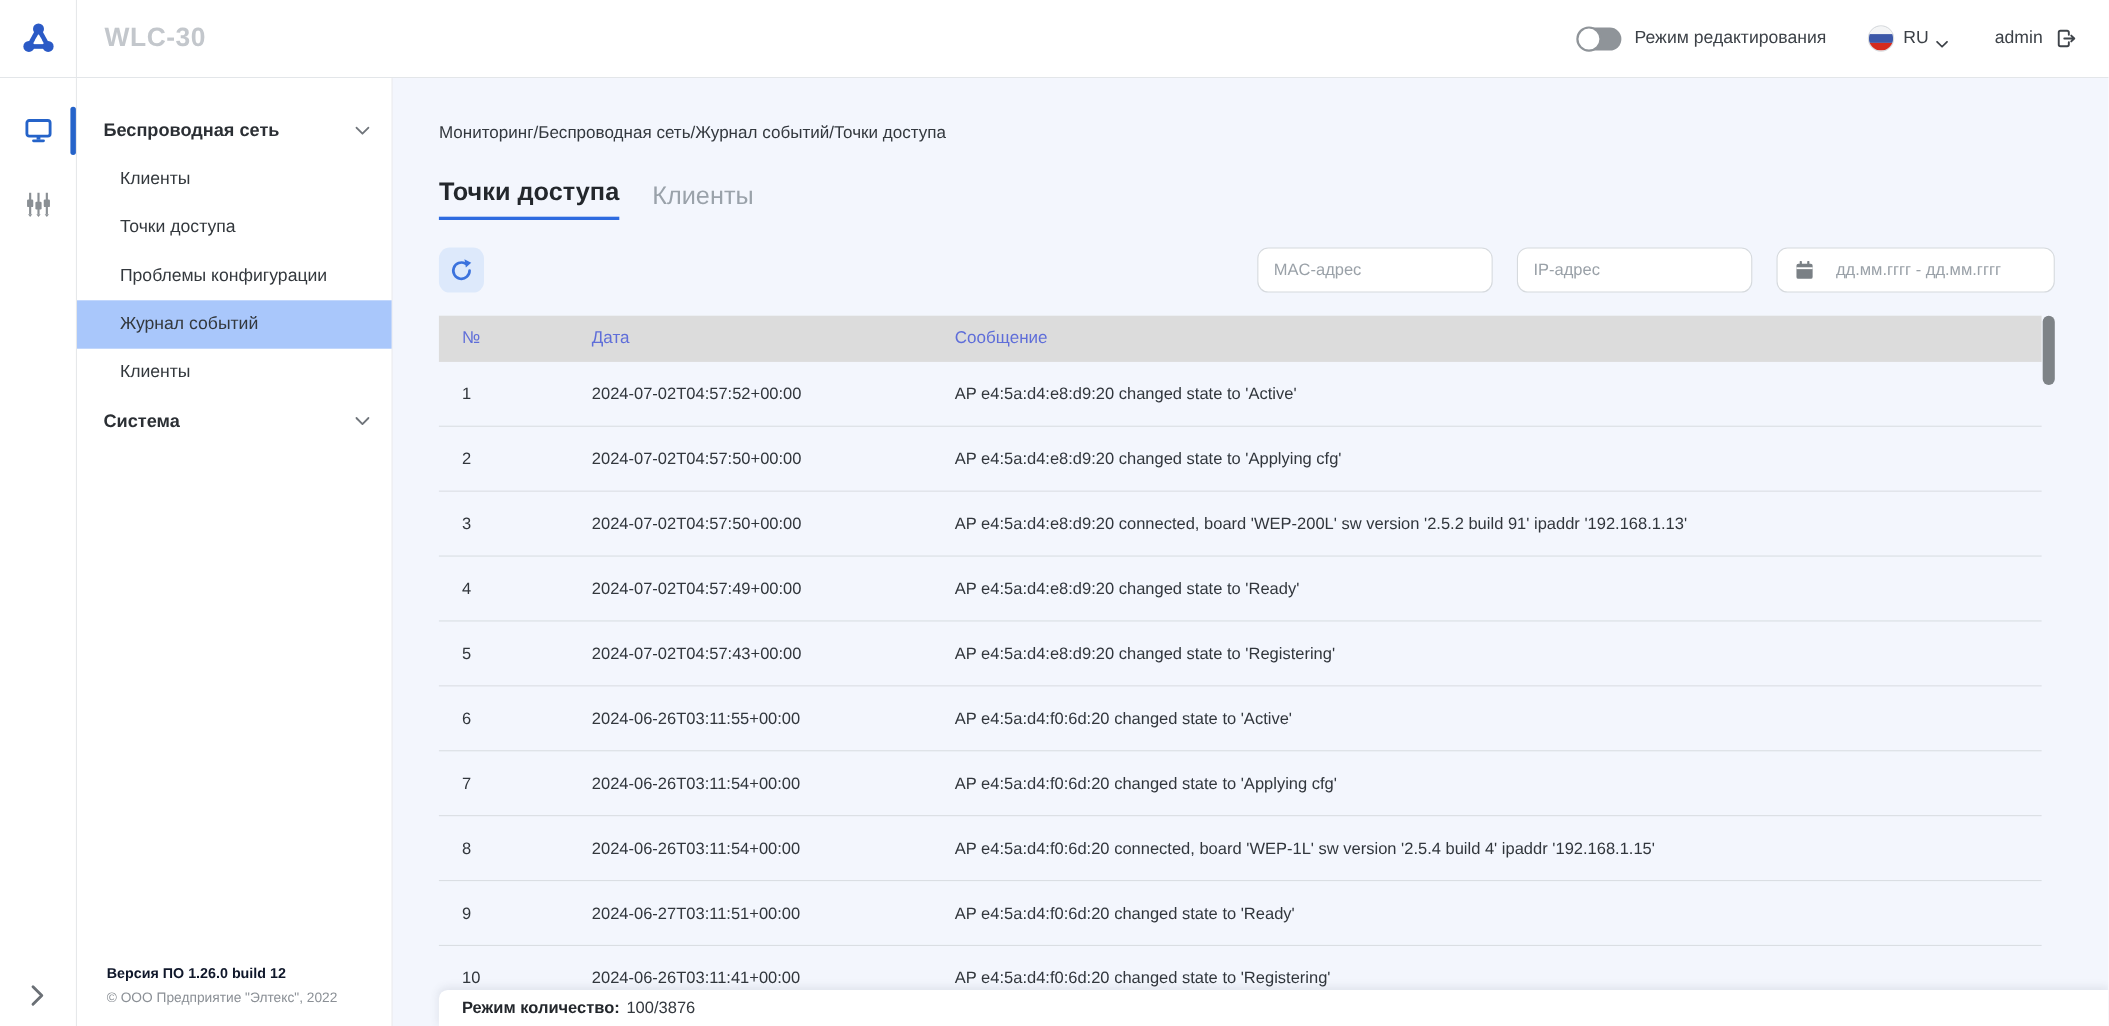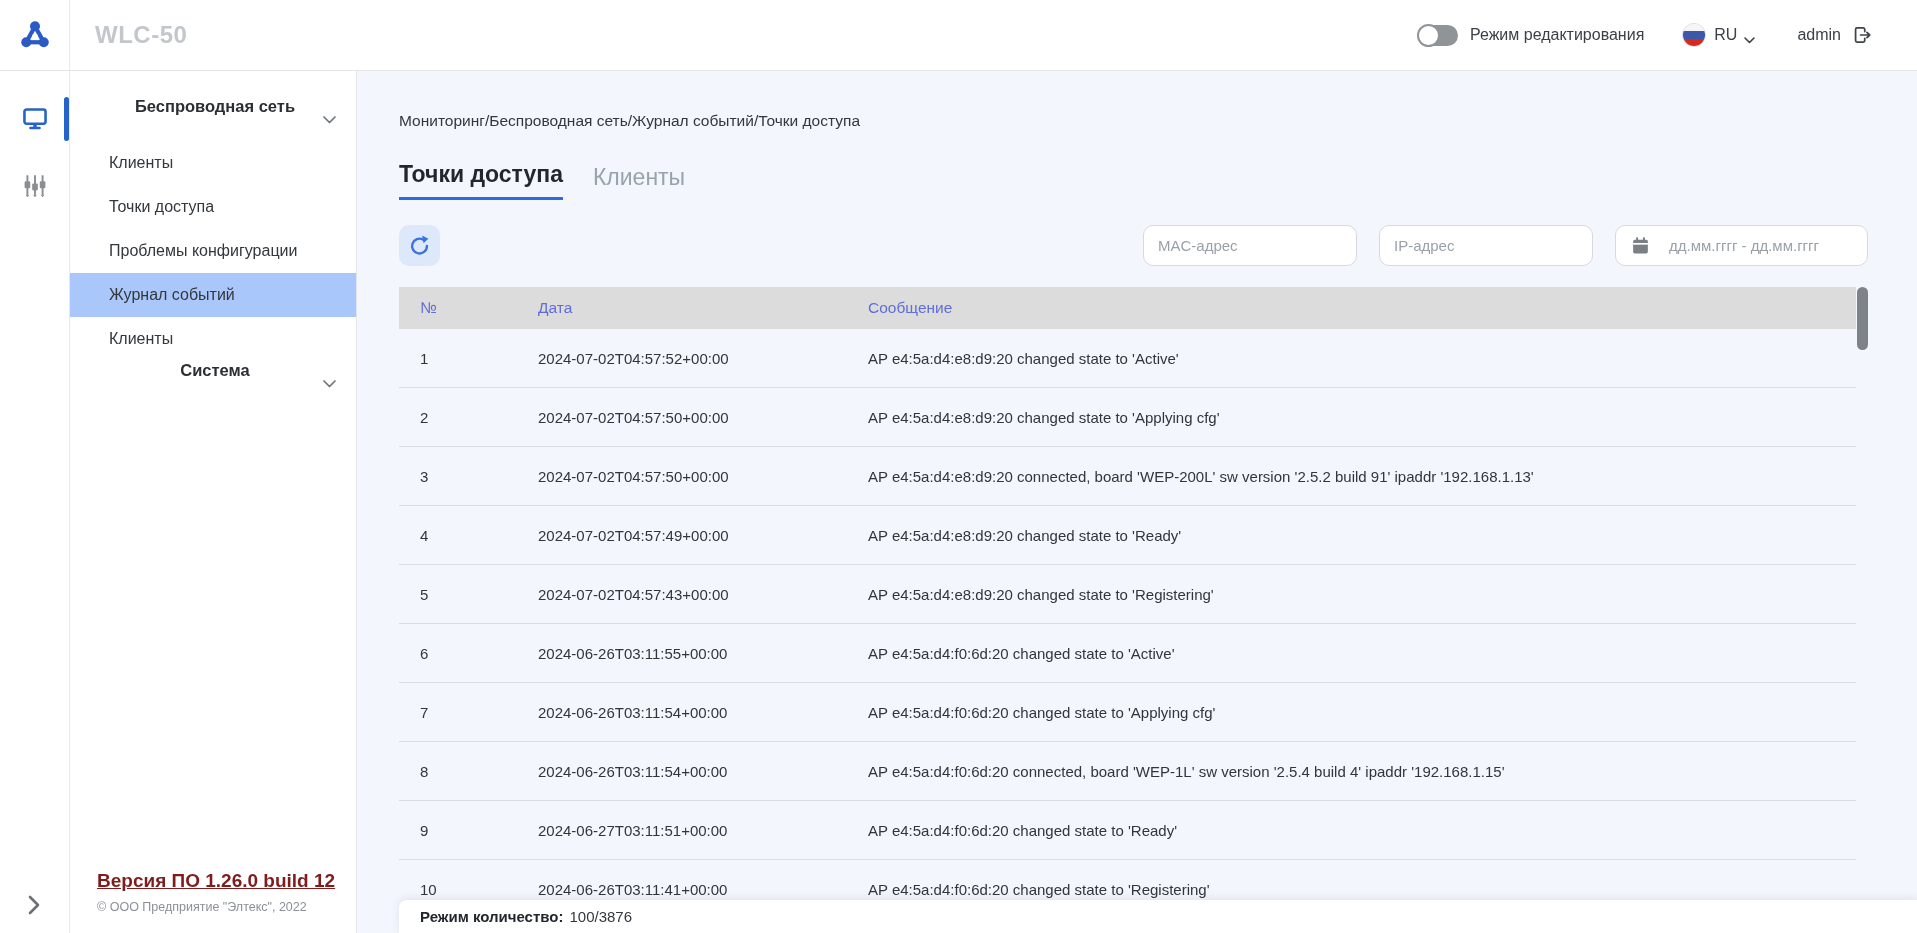--- a/index.html
+++ b/index.html
@@ -6,21 +6,21 @@
   html,body { width:1917px; height:933px; overflow:hidden; background:#fff;
               font-family:"Liberation Sans", sans-serif; color:#3a3f45; }
 
   
   .topbar { height:71px; background:#fff; border-bottom:1px solid #e3e6e9;
             display:flex; align-items:center; }
   .logo-cell { width:70px; height:100%; display:flex; align-items:center;
                justify-content:center; border-right:1px solid #e6e8ea; flex:0 0 auto; }
   .app-title { margin-left:25px; font-size:24px; font-weight:bold; color:#c3c7cc;
                letter-spacing:.5px; }
-  .topbar-right { margin-left:auto; display:flex; align-items:center; padding-right:44px; }
+  .topbar-right { margin-left:auto; display:flex; align-items:center; padding-right:28px; }
   .toggle { width:40px; height:21px; border-radius:11px; background:#8f9499;
             position:relative; cursor:pointer; flex:0 0 auto; }
   .toggle .knob { position:absolute; left:-1px; top:-1px; width:23px; height:23px;
                   border-radius:50%; background:#fff; border:2px solid #8f9499; }
   .toggle-label { margin-left:12px; font-size:16px; color:#3c4147; }
   .flag { width:24px; height:24px; border-radius:50%; overflow:hidden; margin-left:38px;
           border:1px solid #d9dcdf; display:flex; flex-direction:column; flex:0 0 auto; }
   .flag div { flex:1; }
   .flag .w { background:#f4f5f6; } .flag .b { background:#3d58a8; } .flag .r { background:#d52b1e; }
   .lang { margin-left:8px; font-size:16px; color:#3c4147; display:flex; align-items:flex-end;
@@ -38,27 +38,27 @@
                position:relative; cursor:pointer; }
   .rail-item .active-bar { position:absolute; right:0; top:2px; width:5px; height:44px;
                            background:#2563c9; border-radius:3px; }
   .rail-expand { position:absolute; bottom:18px; left:0; width:100%; display:flex;
                  justify-content:center; cursor:pointer; }
 
   
   .sidebar { width:287px; background:#fff; border-right:1px solid #e3e6e9; position:relative;
              padding-top:26px; flex:0 0 auto; }
   .nav-section-header { height:44px; display:flex; align-items:center; padding:0 20px 0 24px;
-                        font-size:16.5px; font-weight:bold; color:#2b2f34; cursor:pointer;flex-direction:column; }
+                        font-size:16.5px; font-weight:bold; color:#2b2f34; cursor:pointer; }
   .nav-section-header .chev { margin-left:auto; }
   .nav-item { height:44px; display:flex; align-items:center; padding-left:39px;
               font-size:16px; color:#33383d; cursor:pointer; }
   .nav-item.active { background:#a9c7fb; }
   .sidebar-footer { position:absolute; left:27px; bottom:14px; line-height:1.75; }
-  .version-link { font-size:19px; font-weight:bold; color:#7f1d1d; cursor:pointer;text-decoration:underline; }
+  .version-link { font-size:13px; font-weight:bold; color:#0f172a; cursor:pointer; }
   .copyright { font-size:12.5px; color:#8b9096; }
 
   
   .content { flex:1; background:#f3f6fd; position:relative; padding:0 49px 0 42px; overflow:hidden; }
   .breadcrumb { padding-top:41px; font-size:15.5px; color:#33383e; }
   .tabs { margin-top:31px; display:flex; gap:30px; align-items:flex-end; }
   .tab { font-size:23px; cursor:pointer; padding-bottom:9px; }
   .tab.active { color:#23272c; font-weight:bold; border-bottom:3px solid #2e6be0; }
   .tab.inactive { color:#9aa2aa; }
 
@@ -106,21 +106,21 @@
         <line x1="12" y1="5" x2="5" y2="17.8"></line>
         <line x1="12" y1="5" x2="19" y2="17.8"></line>
         <line x1="5" y1="17.8" x2="19" y2="17.8"></line>
       </g>
       <circle cx="12" cy="5" r="4" fill="#2b5ac6"></circle>
       <circle cx="5" cy="17.8" r="4" fill="#2b5ac6"></circle>
       <circle cx="19" cy="17.8" r="4" fill="#2b5ac6"></circle>
       <circle cx="12" cy="13.3" r="2.3" fill="#fff"></circle>
     </svg>
   </div>
-  <div class="app-title">WLC-50</div>
+  <div class="app-title">WLC-30</div>
 
   <div class="topbar-right">
     <div class="toggle">
       <div class="knob"></div>
     </div>
     <div class="toggle-label">Режим редактирования</div>
 
     <div class="flag">
       <div class="w"></div>
         <div class="b"></div>

